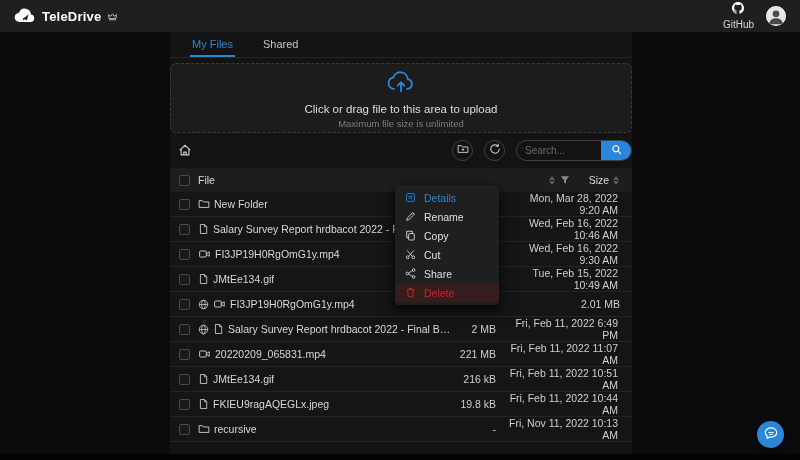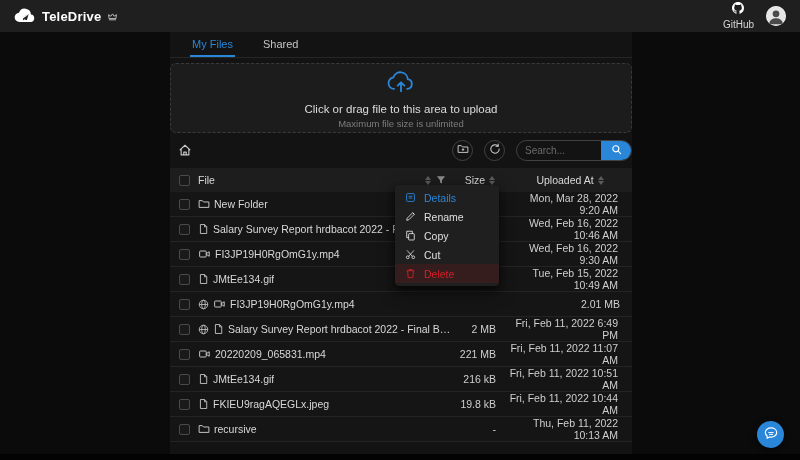--- a/index.html
+++ b/index.html
@@ -198,27 +198,20 @@
               </svg>
           </span>
         </span>
         <span class="col-size">
           <span class="th-label">Size</span>
           <span class="sorter">
               <i class="up"></i>
               <i class="dn"></i>
             </span>
         </span>
-        <span class="col-date">
-          <span class="th-label">Uploaded At</span>
-          <span class="sorter">
-              <i class="up"></i>
-              <i class="dn"></i>
-            </span>
-        </span>
       </div>
       <div id="rows">
   <div class="trow">
     <span class="cb-cell">
               <span class="cb"></span>
             </span>
     <span class="col-file">
 
       <span class="ficon type-slot">
                 <svg width="12" height="12" viewBox="0 0 16 16" fill="none" stroke="currentColor" stroke-width="1.3" stroke-linejoin="round">
@@ -393,21 +386,21 @@
     <span class="col-file">
 
       <span class="ficon type-slot">
                 <svg width="12" height="12" viewBox="0 0 16 16" fill="none" stroke="currentColor" stroke-width="1.3" stroke-linejoin="round">
                   <path d="M1.5 3.5h4.3l1.5 1.8h7.2v7.2H1.5z"></path>
                 </svg>
               </span>
       <span class="fname">recursive</span>
     </span>
     <span class="cell-size col-size">-</span>
-    <span class="cell-date col-date">Thu, Feb 11, 2022 10:13 AM</span>
+    <span class="cell-date col-date">Fri, Nov 11, 2022 10:13 AM</span>
   </div>
 </div>
     </div>
   </div>
 
   <div class="ctx-menu" id="menu">
   <div class="menu-item" style="color: rgb(42, 134, 216);">
     <span class="micon">
           <svg width="11" height="11" viewBox="0 0 16 16" fill="none" stroke="currentColor" stroke-width="1.3">
             <rect x="2.3" y="2.3" width="11.4" height="11.4" rx="1.6"></rect>
@@ -440,20 +433,31 @@
     <span class="micon">
           <svg width="11" height="11" viewBox="0 0 16 16" fill="none" stroke="currentColor" stroke-width="1.2">
             <circle cx="4" cy="12" r="2"></circle>
             <circle cx="12" cy="12" r="2"></circle>
             <path d="M5.4 10.6 13 2M10.6 10.6 3 2"></path>
           </svg>
         </span>
     <span class="mlabel">Cut</span>
   </div>
 
+  <div class="menu-item">
+    <span class="micon">
+          <svg width="11" height="11" viewBox="0 0 16 16" fill="none" stroke="currentColor" stroke-width="1.2">
+            <circle cx="12.6" cy="3" r="1.9"></circle>
+            <circle cx="3.4" cy="8" r="1.9"></circle>
+            <circle cx="12.6" cy="13" r="1.9"></circle>
+            <path d="M5.2 7.1 10.8 4M5.2 8.9l5.6 3.1"></path>
+          </svg>
+        </span>
+    <span class="mlabel">Share</span>
+  </div>
 
   <div class="menu-item danger" style="color: rgb(211, 32, 41);">
     <span class="micon">
           <svg width="11" height="11" viewBox="0 0 16 16" fill="none" stroke="currentColor" stroke-width="1.3" stroke-linejoin="round">
             <path d="M2.5 4h11M5.7 4V2.3h4.6V4M3.8 4l.8 10h6.8l.8-10"></path>
           </svg>
         </span>
     <span class="mlabel">Delete</span>
   </div>
 </div>

